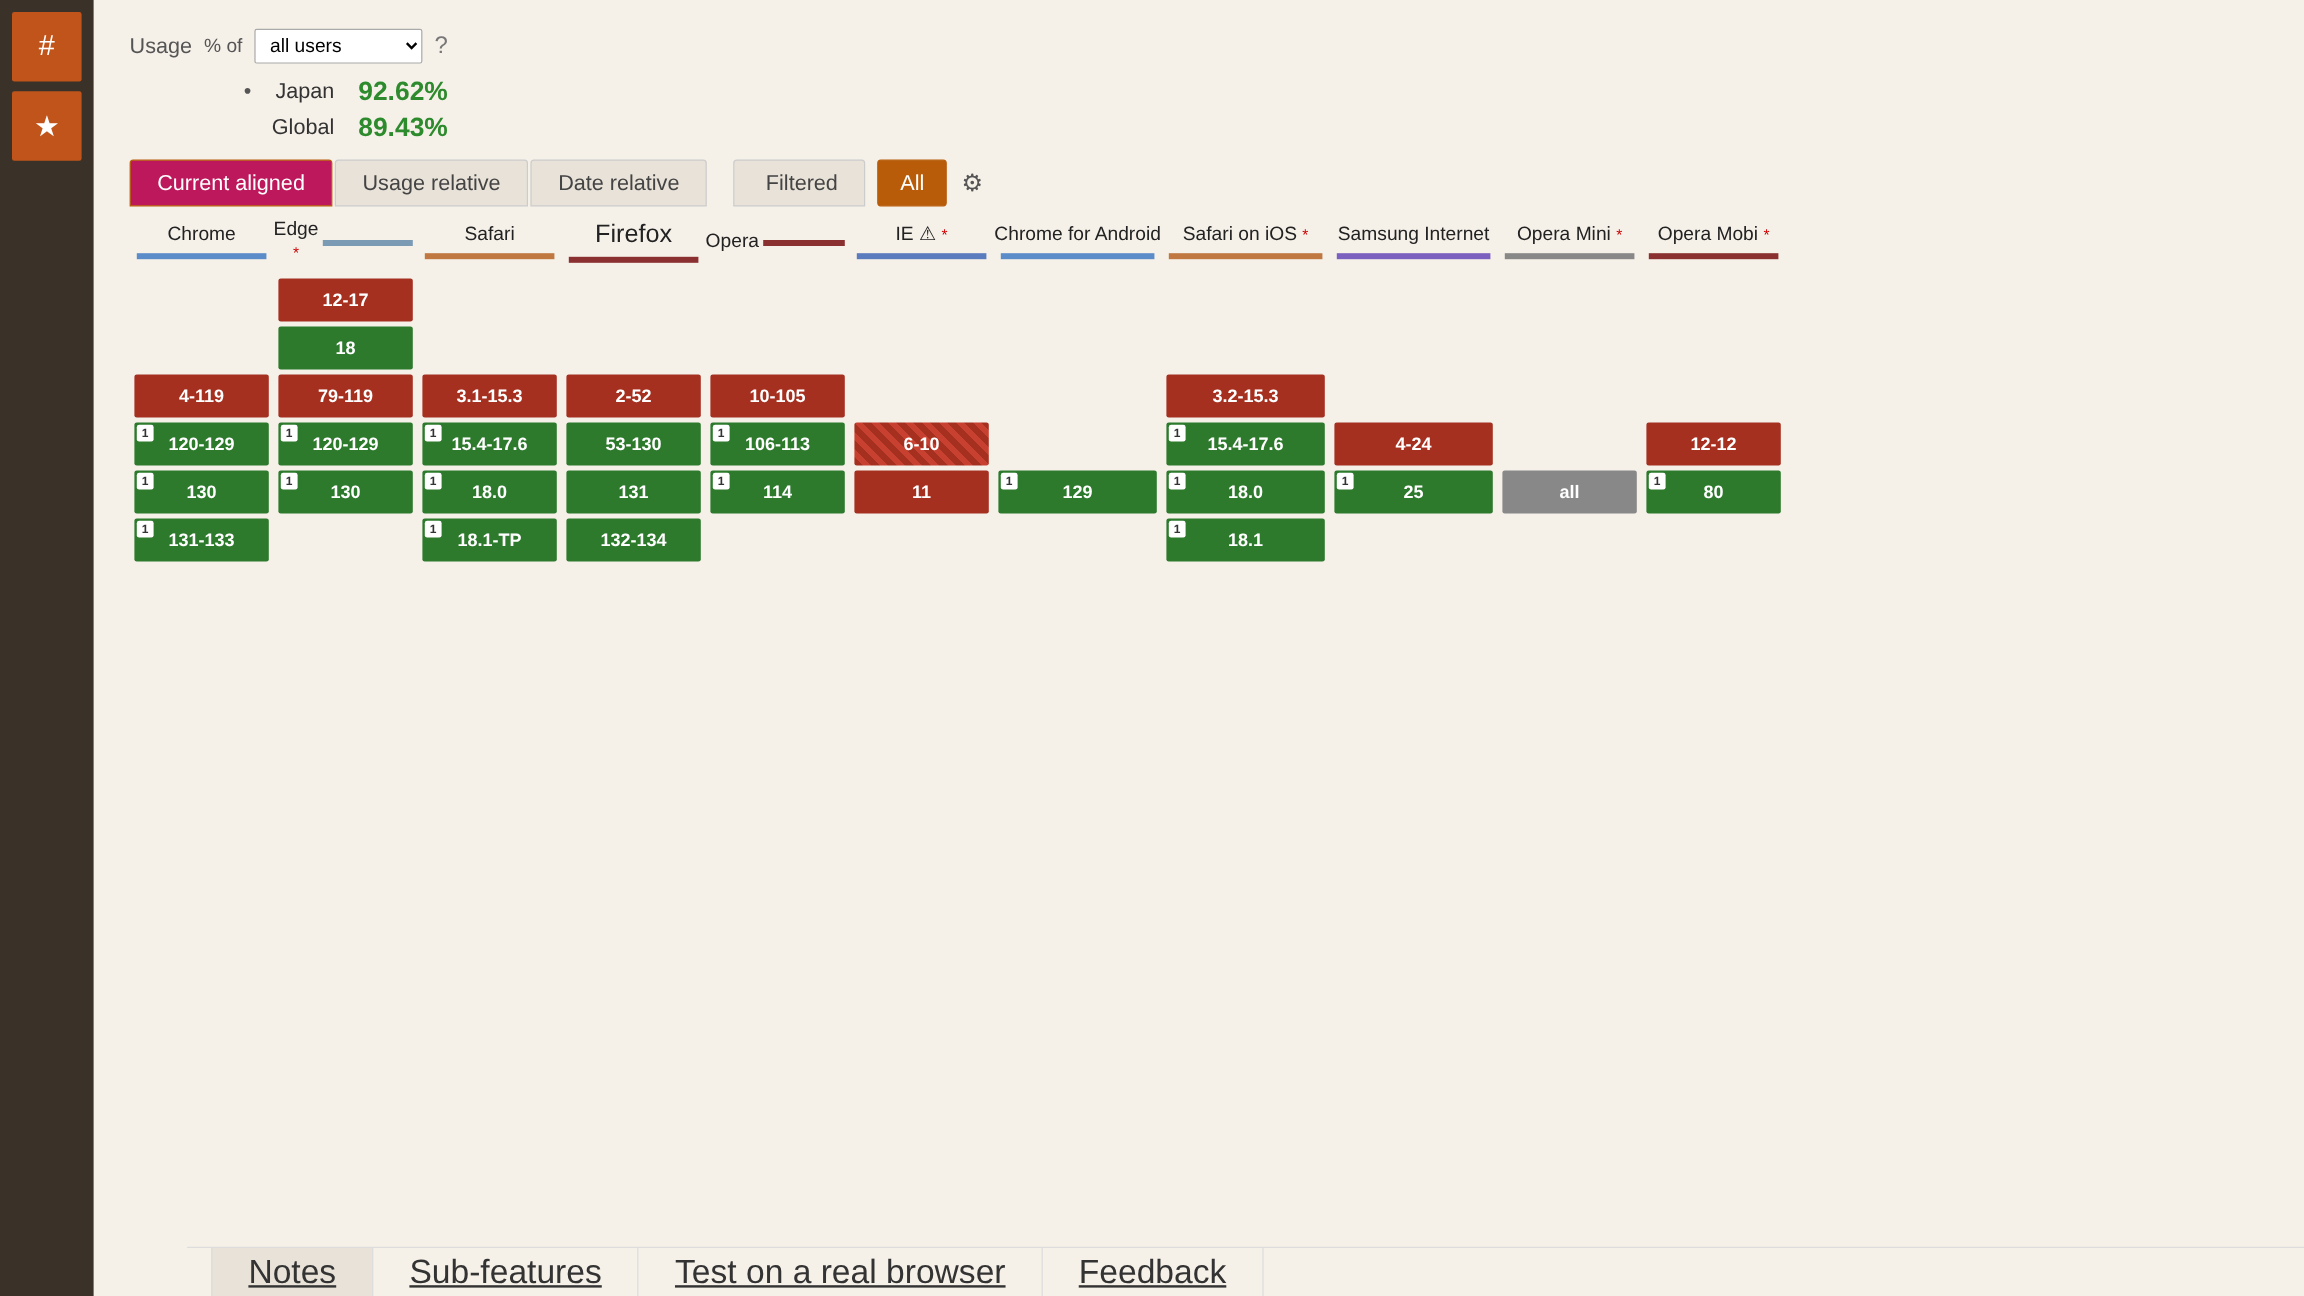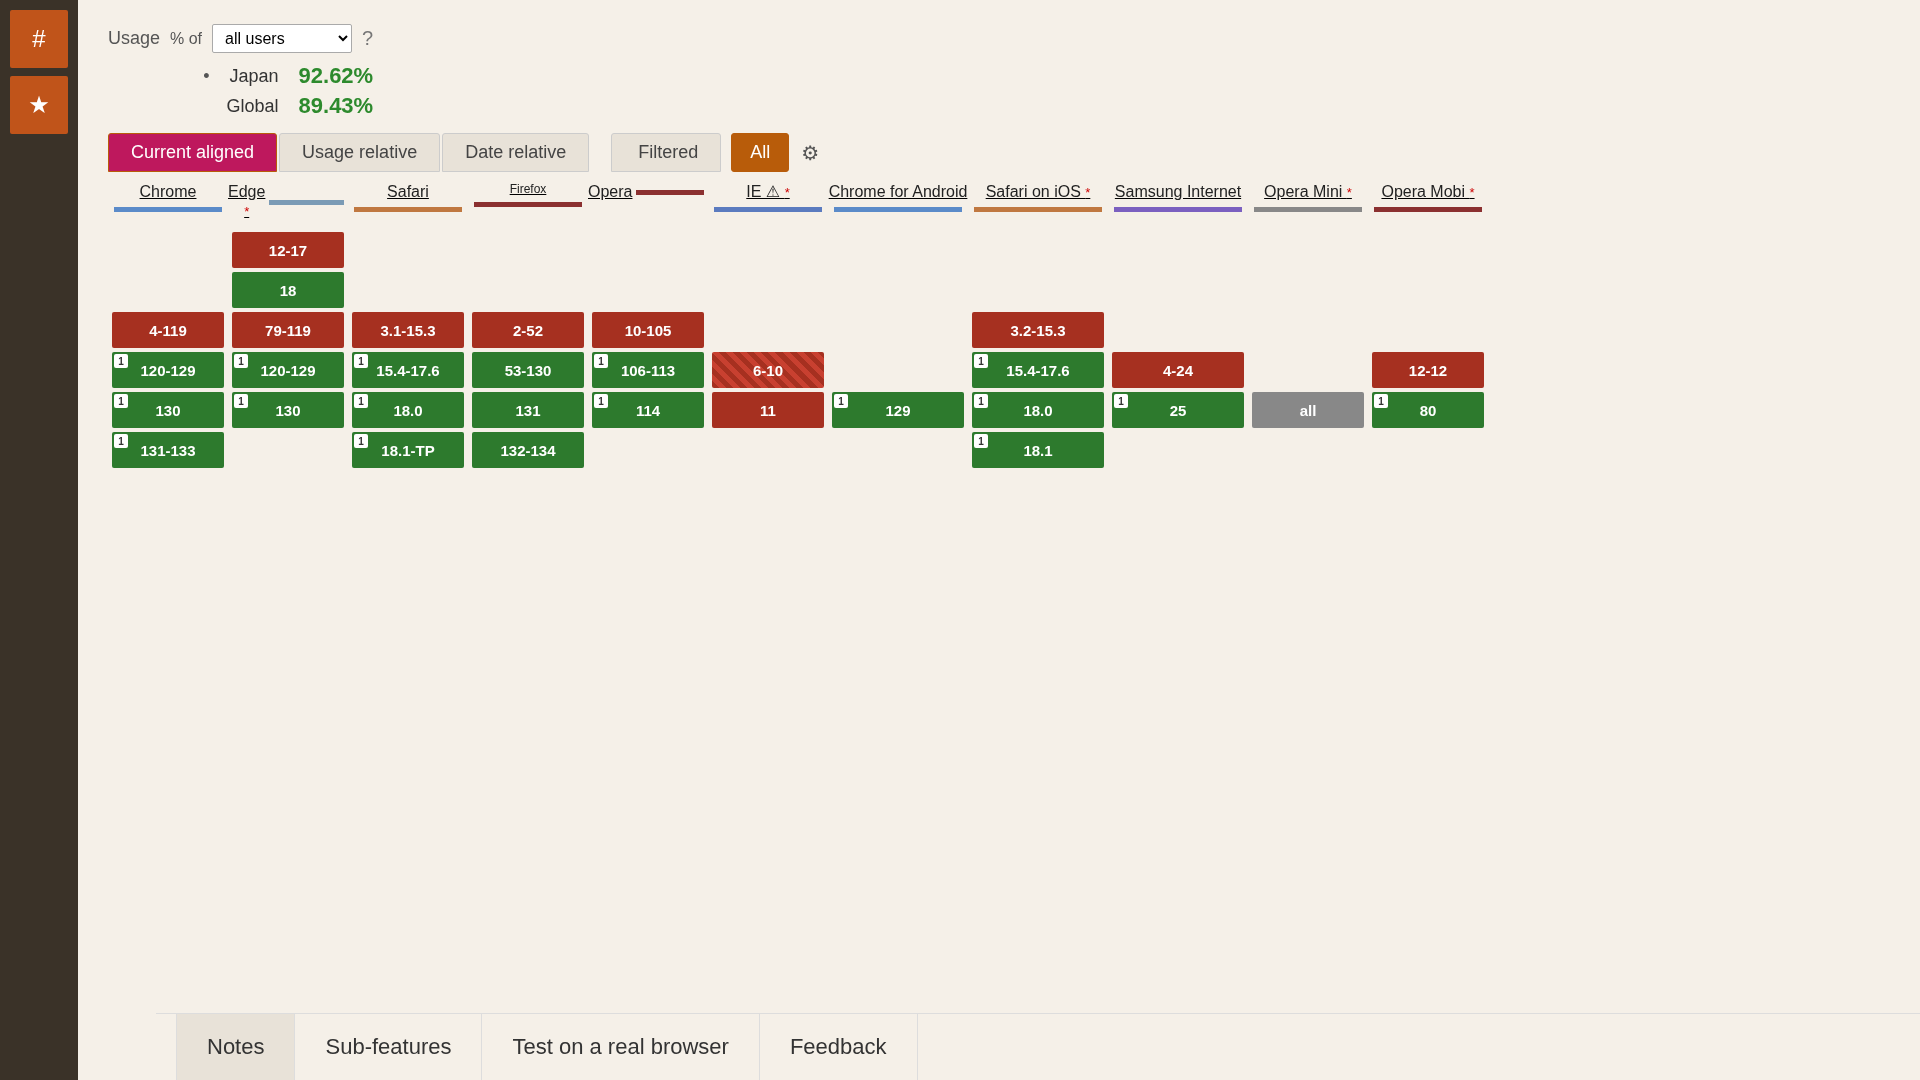--- a/index.html
+++ b/index.html
@@ -217,35 +217,35 @@
       bottom: 0;
       left: 78px;
       width: 1842px;
       background: #f5f0e8;
       padding: 0 20px;
       display: flex;
       gap: 0;
       border-top: 1px solid #ddd;
     }
     .bottom-tab {
-      padding: 20px 30px;
-      font-size: 22px;
+      padding: 4px 30px;
+      font-size: 28px;
       color: #333;
       cursor: pointer;
       border-right: 1px solid #ddd;
+      text-decoration: underline;
     }
     .bottom-tab:first-child {
       border-left: 1px solid #ddd;
       background: #e8e2d8;
     }
     .col-header-area {
       display: flex;
-      align-items: flex-start;
+      align-items: center;
       margin-bottom: 6px;
-      text-decoration: underline;
     }
   </style>
 </head>
 <body>
 
 <div class="sidebar">
   <div class="sidebar-btn">
     <span>#</span>
   </div>
   <div class="sidebar-btn" style="background:#c0541a;margin-top:4px;">
@@ -296,21 +296,21 @@
         </div>
         <div style="width: 120px; min-width: 120px; text-align: center; display: flex; flex-direction: row; align-items: center;">
           <div style="font-size: 16px; color: rgb(34, 34, 34); line-height: 1.2; margin-bottom: 4px; text-align: center;">Edge <span style="color:#cc0000;font-size:13px;">*</span></div>
           <div class="browser-bar edge" style="width: 108px;"></div>
         </div>
         <div style="width: 120px; min-width: 120px; text-align: center; display: flex; flex-direction: column; align-items: center;">
           <div style="font-size: 16px; color: rgb(34, 34, 34); line-height: 1.2; margin-bottom: 4px; text-align: center;">Safari</div>
           <div class="browser-bar safari" style="width: 108px;"></div>
         </div>
         <div style="width: 120px; min-width: 120px; text-align: center; display: flex; flex-direction: column; align-items: center;">
-          <div style="font-size: 12px; color: rgb(34, 34, 34); line-height: 1.2; margin-bottom: 4px; text-align: center;">Firefox</div>
+          <div style="font-size: 21px; color: rgb(34, 34, 34); line-height: 1.2; margin-bottom: 4px; text-align: center;">Firefox</div>
           <div class="browser-bar firefox" style="width: 108px;"></div>
         </div>
         <div style="width: 120px; min-width: 120px; text-align: center; display: flex; flex-direction: row; align-items: center;">
           <div style="font-size: 16px; color: rgb(34, 34, 34); line-height: 1.2; margin-bottom: 4px; text-align: center;">Opera</div>
           <div class="browser-bar opera" style="width: 108px;"></div>
         </div>
         <div style="width: 120px; min-width: 120px; text-align: center; display: flex; flex-direction: column; align-items: center;">
           <div style="font-size: 16px; color: rgb(34, 34, 34); line-height: 1.2; margin-bottom: 4px; text-align: center;">IE ⚠ <span style="color:#cc0000;font-size:13px;">*</span></div>
           <div class="browser-bar ie" style="width: 108px;"></div>
         </div>

